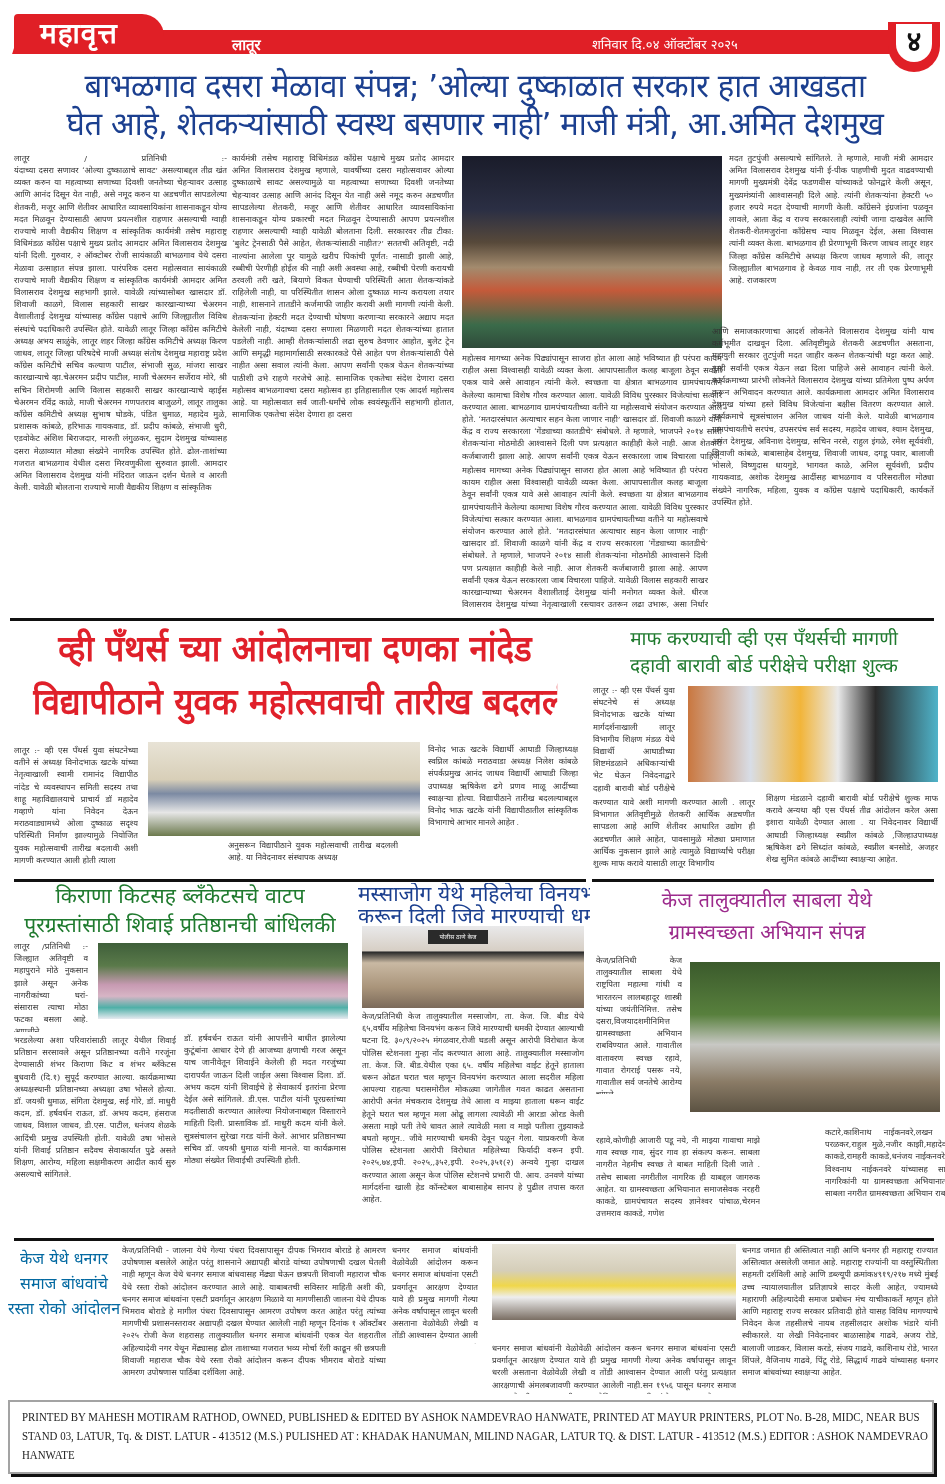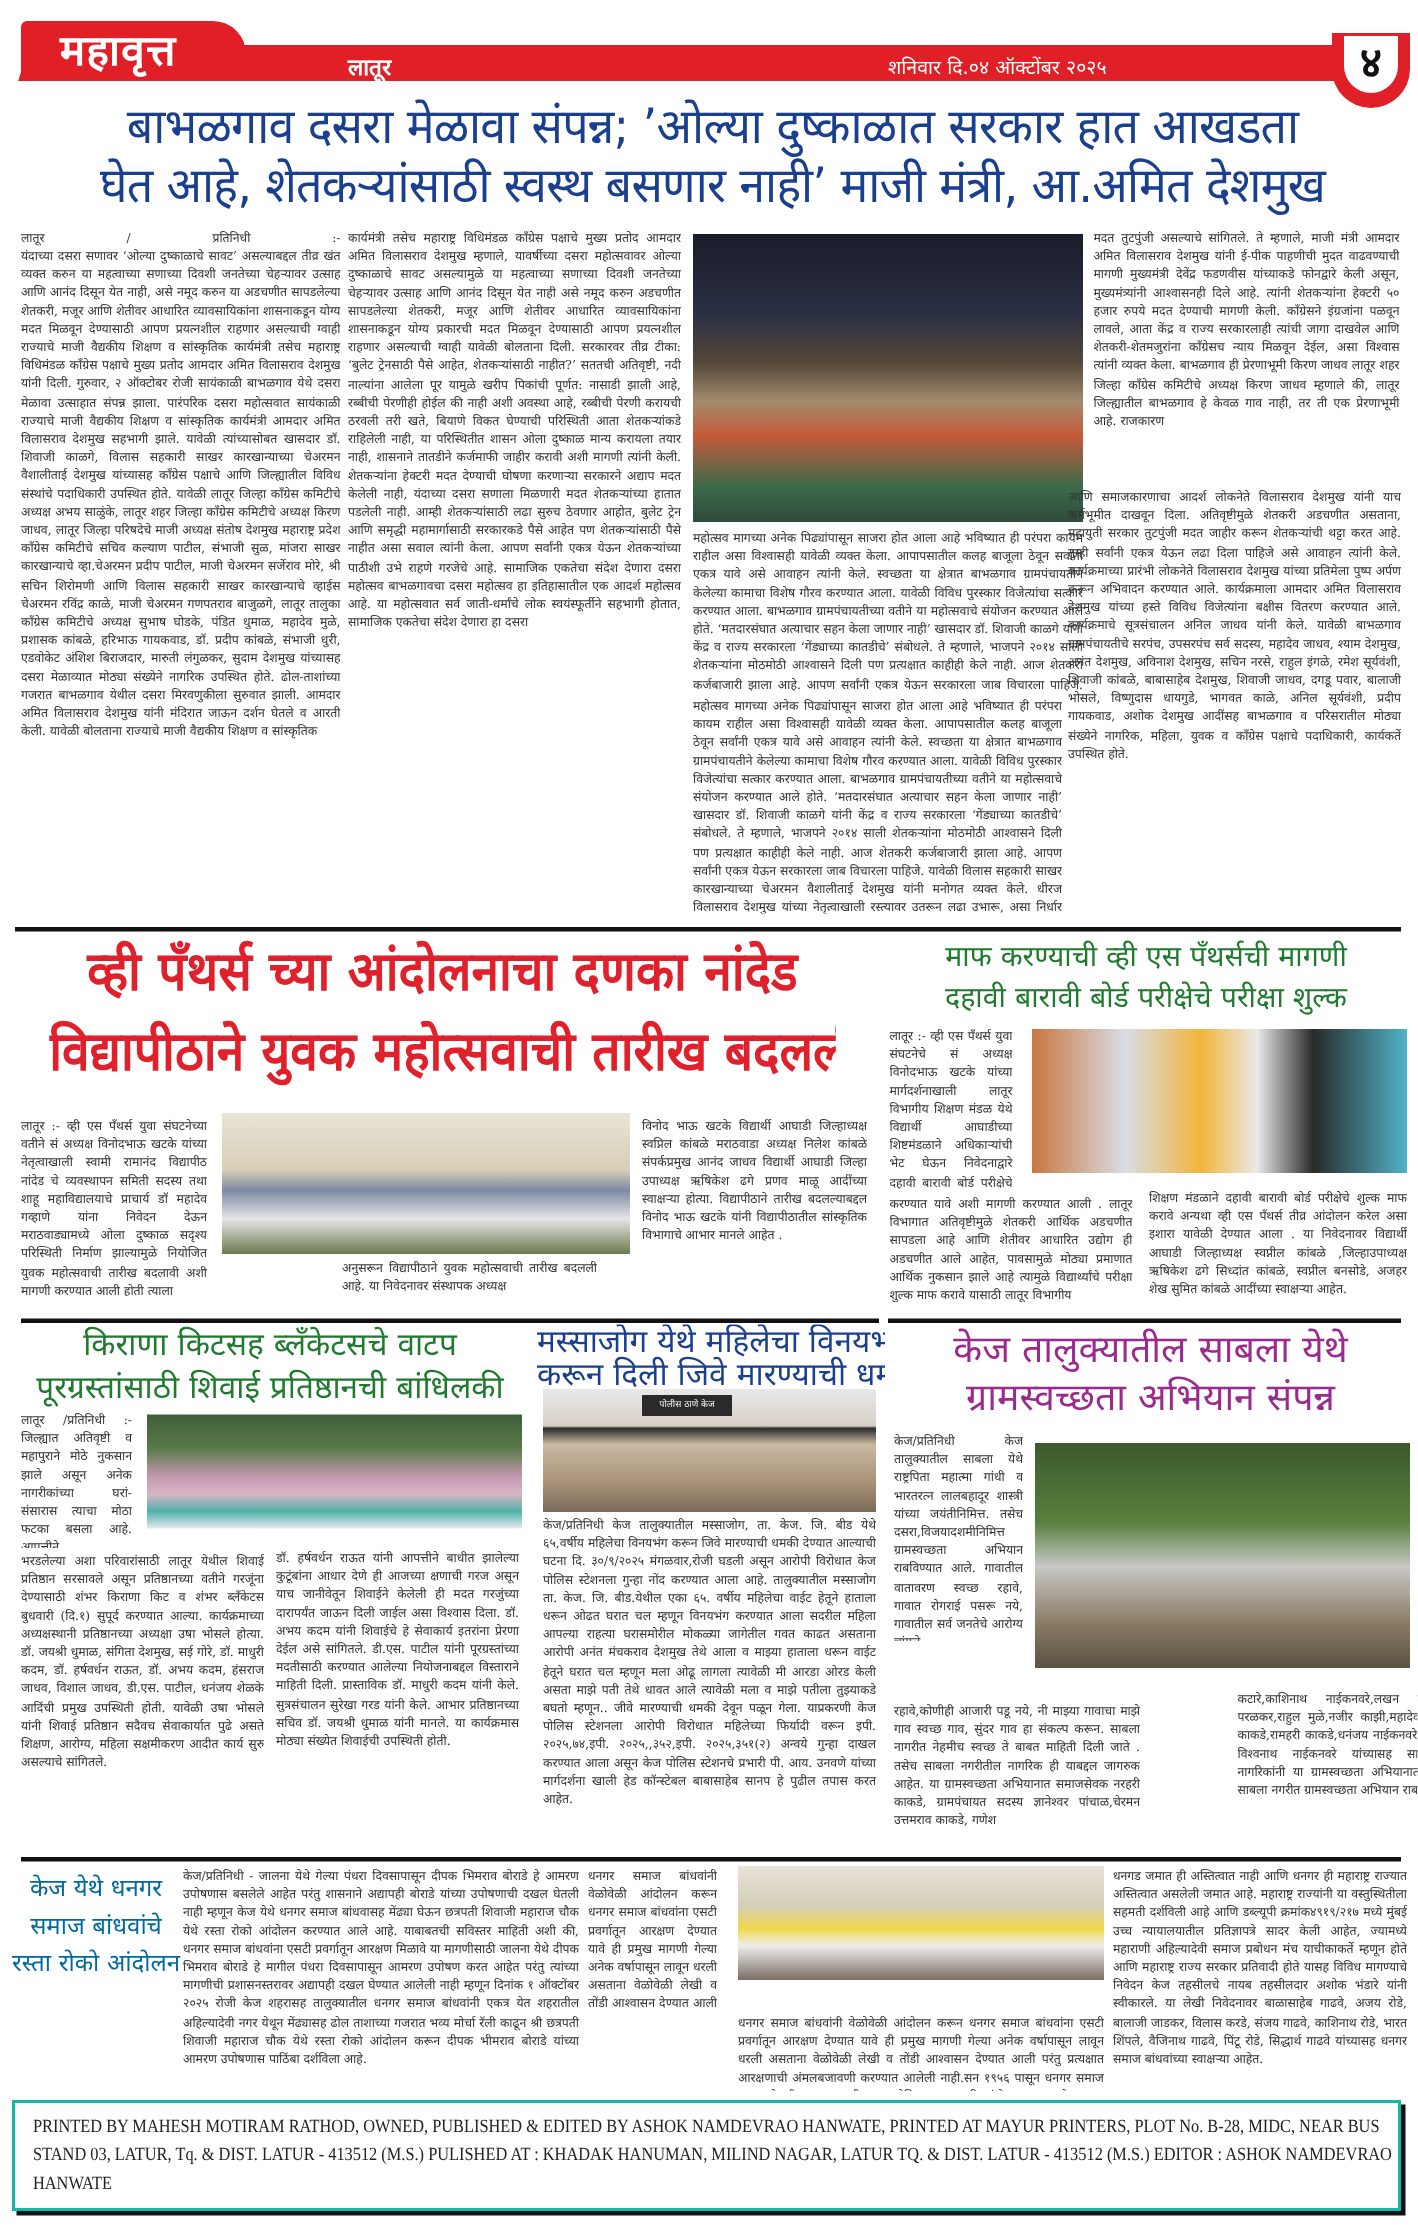--- a/index.html
+++ b/index.html
@@ -18,38 +18,38 @@
 #mast-page { left: 888px; top: 22px; width: 52px; height: 50px; background: #e01f26; border-radius: 0 0 26px 26px; }
 #mast-page-inner { left: 896px; top: 24px; width: 36px; height: 38px; background: #fff; border-radius: 0 0 18px 18px; color: #111; font-size: 28px; font-weight: bold; text-align: center; line-height: 36px; }
 
 
 .hl { text-align: center; font-family: "DejaVu Sans", sans-serif; white-space: nowrap; overflow: hidden; }
 #hl-main { left: 10px; top: 68px; width: 930px; font-size: 31px; line-height: 37px; color: #1b3f8f; font-weight: normal; letter-spacing: -0.5px; transform: scaleY(1.05); }
 #hl-panthers { left: 10px; top: 622px; width: 570px; font-size: 36px; line-height: 53px; color: #e0202a; font-weight: bold; transform: scaleX(0.92); }
 #hl-board { left: 588px; top: 625px; width: 352px; font-size: 19px; line-height: 27px; color: #1f7a2e; }
 #hl-flood { left: 10px; top: 882px; width: 340px; font-size: 21px; line-height: 29px; color: #1f7a2e; }
 #hl-assault { left: 358px; top: 883px; width: 232px; font-size: 21px; line-height: 22px; color: #1b3f8f; }
-#hl-sabla { left: 592px; top: 884px; width: 350px; font-size: 25px; line-height: 32px; color: #9c2a8c; }
+#hl-sabla { left: 592px; top: 884px; width: 350px; font-size: 20px; line-height: 32px; color: #9c2a8c; }
 #hl-dhangar { left: 6px; top: 1246px; width: 116px; font-size: 16px; line-height: 25px; color: #0369a1; white-space: normal; }
 
 
 .rule { background: #111; height: 3px; }
 
 
 .photo { overflow: hidden; }
 .ph-crowd { background: linear-gradient(180deg, #1a1c2a 0%, #2b2f44 28%, #57493a 45%, #a38b6e 58%, #c45a3a 70%, #3a6b4a 88%, #2f4a3a 100%); }
 .ph-office { background: linear-gradient(180deg, #e8e3d6 0%, #d8cfb8 40%, #7c8aa3 55%, #e6e6e6 75%, #6c7a4e 100%); }
 .ph-board { background: linear-gradient(90deg, #c9773f 0%, #d8dde6 25%, #f2b53a 45%, #e9e9e9 60%, #2a2a2a 75%, #4fb3c9 100%); }
 .ph-women { background: linear-gradient(180deg, #3f5f3a 0%, #5a7a4a 30%, #c79ab2 55%, #d7b5c5 70%, #4fb0a8 85%, #e7eaf0 100%); }
 .ph-police { background: linear-gradient(180deg, #e9e9ea 0%, #d7cfc5 30%, #2b2b2b 32%, #c9b9a3 45%, #a9947a 75%, #7b6a5a 100%); }
 .ph-sweep { background: linear-gradient(180deg, #3b5a2c 0%, #58803d 35%, #c8c8c4 55%, #8a7b66 80%, #5b5242 100%); }
 .ph-dhangar { background: linear-gradient(180deg, #e7e3d7 0%, #d5ceb9 35%, #f0d74a 55%, #eeeeee 70%, #7a6e63 100%); }
 
 
-#footer { left: 8px; top: 1400px; width: 926px; height: 74px; border: 2px solid #14b8a6; box-shadow: 3px 3px 0 #111; padding: 6px 12px; }
+#footer { left: 8px; top: 1400px; width: 926px; height: 74px; border: 2px solid #a3a3a3; box-shadow: 3px 3px 0 #111; padding: 6px 12px; }
 #footer-text { font-family: "Liberation Serif", serif; font-size: 12.4px; line-height: 19px; color: #222; transform: scaleX(0.88); transform-origin: left top; width: 1030px; }
 </style>
 </head>
 <body>
 
 <div id="masthead" class="abs">
   <div id="mast-bar" class="abs"></div>
   <div id="mast-tab" class="abs"></div>
   <div id="mast-title" class="abs">महावृत्त</div>
   <div id="mast-city" class="abs">लातूर</div>
@@ -74,21 +74,21 @@
 
 <div class="abs rule" style="left:10px; top:618px; width:924px;"></div>
 
 <div id="hl-panthers" class="abs hl">
   <div>व्ही पॅंथर्स च्या आंदोलनाचा दणका नांदेड</div>
   <div>विद्यापीठाने युवक महोत्सवाची तारीख बदलली</div>
 </div>
 <div class="abs body-text" style="left:14px; top:744px; width:124px; height:120px;">लातूर :- व्ही एस पॅंथर्स युवा संघटनेच्या वतीने सं अध्यक्ष विनोदभाऊ खटके यांच्या नेतृत्वाखाली स्वामी रामानंद विद्यापीठ नांदेड चे व्यवस्थापन समिती सदस्य तथा शाहू महाविद्यालयाचे प्राचार्य डॉ महादेव गव्हाणे यांना निवेदन देऊन मराठवाड्यामध्ये ओला दुष्काळ सदृश्य परिस्थिती निर्माण झाल्यामुळे नियोजित युवक महोत्सवाची तारीख बदलावी अशी मागणी करण्यात आली होती त्याला</div>
 <div class="abs photo ph-office" style="left:148px; top:742px; width:272px; height:94px;"></div>
 <div class="abs body-text" style="left:228px; top:839px; width:170px; height:26px;">अनुसरून विद्यापीठाने युवक महोत्सवाची तारीख बदलली आहे. या निवेदनावर संस्थापक अध्यक्ष</div>
-<div class="abs body-text" style="left:428px; top:744px; width:150px; height:120px;">विनोद भाऊ खटके विद्यार्थी आघाडी जिल्हाध्यक्ष स्वप्निल कांबळे मराठवाडा अध्यक्ष निलेश कांबळे संपर्कप्रमुख आनंद जाधव विद्यार्थी आघाडी जिल्हा उपाध्यक्ष ऋषिकेश ढगे प्रणव माळू आदींच्या स्वाक्षऱ्या होत्या. विद्यापीठाने तारीख बदलल्याबद्दल विनोद भाऊ खटके यांनी विद्यापीठातील सांस्कृतिक विभागाचे आभार मानले आहेत .</div>
+<div class="abs body-text" style="left:428px; top:744px; width:150px; height:120px;font-family:Liberation Serif, serif;">विनोद भाऊ खटके विद्यार्थी आघाडी जिल्हाध्यक्ष स्वप्निल कांबळे मराठवाडा अध्यक्ष निलेश कांबळे संपर्कप्रमुख आनंद जाधव विद्यार्थी आघाडी जिल्हा उपाध्यक्ष ऋषिकेश ढगे प्रणव माळू आदींच्या स्वाक्षऱ्या होत्या. विद्यापीठाने तारीख बदलल्याबद्दल विनोद भाऊ खटके यांनी विद्यापीठातील सांस्कृतिक विभागाचे आभार मानले आहेत .</div>
 
 <div id="hl-board" class="abs hl">
   <div>माफ करण्याची  व्ही एस पॅंथर्सची मागणी</div>
   <div>दहावी बारावी बोर्ड   परीक्षेचे परीक्षा शुल्क</div>
 </div>
 <div class="abs body-text" style="left:593px; top:684px; width:82px; height:110px;">लातूर :- व्ही एस पॅंथर्स युवा संघटनेचे सं अध्यक्ष विनोदभाऊ खटके यांच्या मार्गदर्शनाखाली लातूर विभागीय शिक्षण मंडळ येथे विद्यार्थी आघाडीच्या शिष्टमंडळाने अधिकाऱ्यांची भेट घेऊन निवेदनाद्वारे दहावी बारावी बोर्ड परीक्षेचे शुल्क माफ</div>
 <div class="abs photo ph-board" style="left:688px; top:686px; width:250px; height:96px;"></div>
 <div class="abs body-text" style="left:593px; top:796px; width:162px; height:72px;">करण्यात यावे अशी मागणी करण्यात आली . लातूर विभागात अतिवृष्टीमुळे शेतकरी आर्थिक अडचणीत सापडला आहे आणि शेतीवर आधारित उद्योग ही अडचणीत आले आहेत,  पावसामुळे मोठ्या प्रमाणात आर्थिक नुकसान झाले आहे त्यामुळे विद्यार्थ्यांचे परीक्षा शुल्क माफ करावे यासाठी लातूर विभागीय</div>
 <div class="abs body-text" style="left:766px; top:792px; width:172px; height:76px;">शिक्षण मंडळाने  दहावी बारावी बोर्ड परीक्षेचे शुल्क माफ करावे अन्यथा व्ही एस पॅंथर्स तीव्र आंदोलन करेल असा इशारा यावेळी देण्यात आला . या निवेदनावर विद्यार्थी आघाडी जिल्हाध्यक्ष स्वप्नील कांबळे ,जिल्हाउपाध्यक्ष ऋषिकेश ढगे सिध्दांत कांबळे, स्वप्नील बनसोडे, अजहर शेख सुमित कांबळे आदींच्या स्वाक्षऱ्या आहेत.</div>
 

